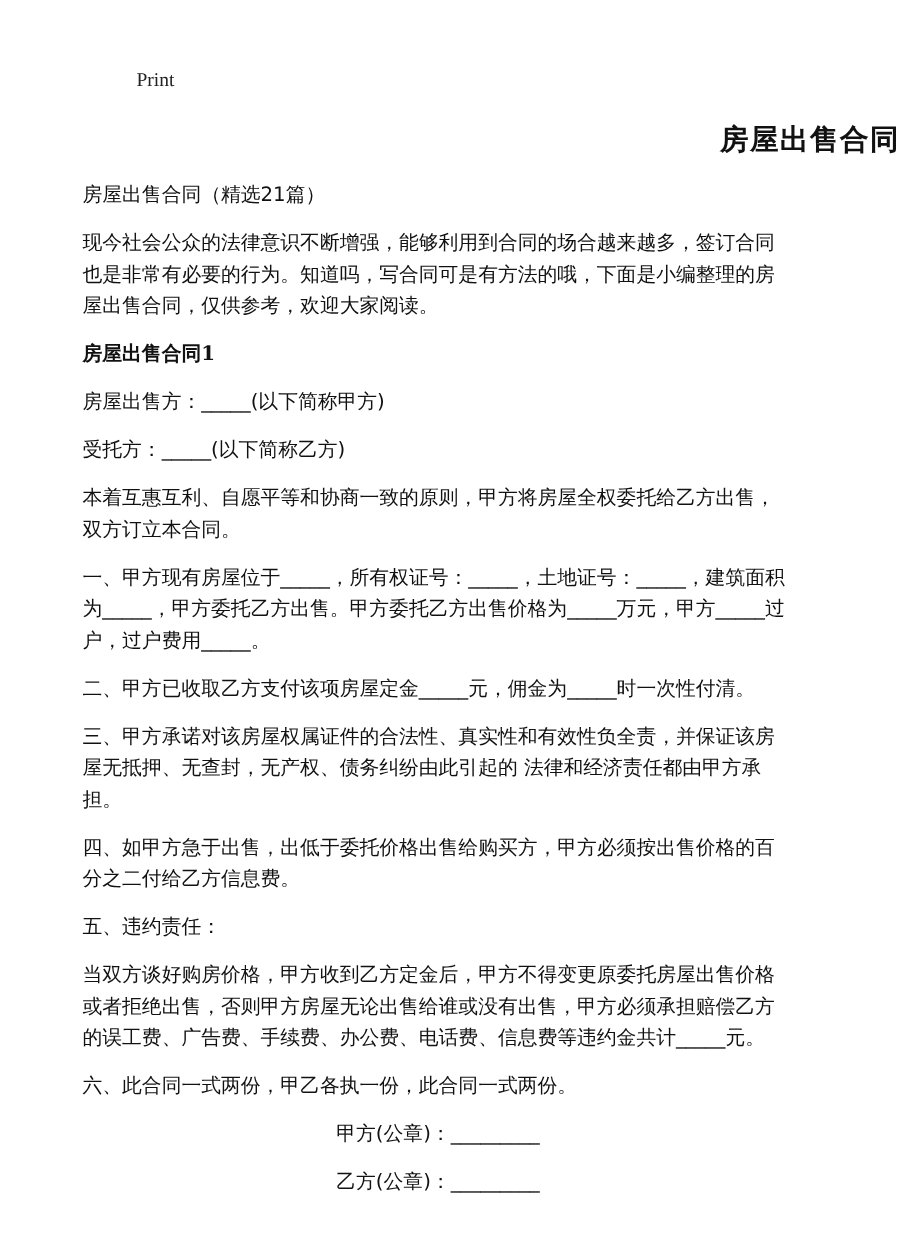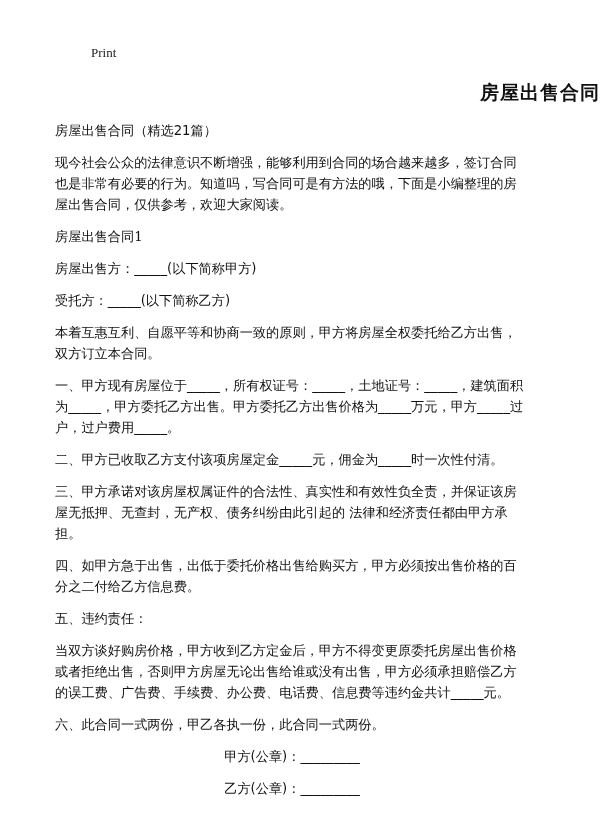--- a/index.html
+++ b/index.html
@@ -3,21 +3,21 @@
 <meta charset="utf-8">
 <style>
   html,body{margin:0;padding:0;background:#fff;}
   body{width:600px;height:828px;overflow:hidden;position:relative;color:#111;
        font-family:"DejaVu Sans","Liberation Sans",sans-serif;}
   .print{position:absolute;left:55px;top:45px;font-family:"Liberation Serif",serif;font-size:13px;color:#222;margin-left:36px;}
   .title{position:absolute;left:0;width:600px;top:80px;text-align:right;font-size:19px;font-weight:bold;letter-spacing:1px;}
   .doc{position:absolute;left:55px;top:120px;width:490px;font-size:13.2px;line-height:21px;}
   .doc p{margin:0 16px 11px 0;}
   .subtitle{margin-bottom:11px;}
-  .h2{font-weight:normal;font-family:"DejaVu Serif","Liberation Serif",serif;}
+  .h2{font-weight:bold;font-family:"DejaVu Serif","Liberation Serif",serif;}
   .sig{margin:0 0 14px 0;text-align:center;}
 </style>
 </head>
 <body>
 
 <div class="print">Print</div>
 
 <div class="title">房屋出售合同</div>
 
 <div class="doc">

